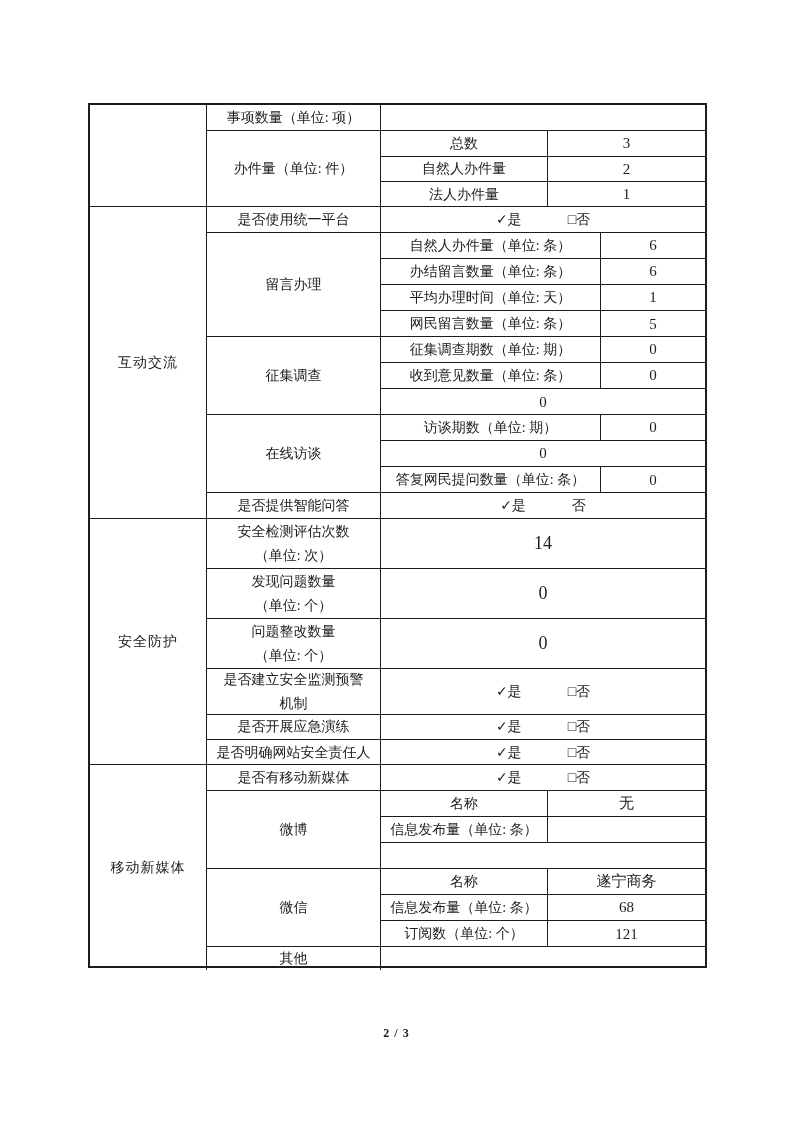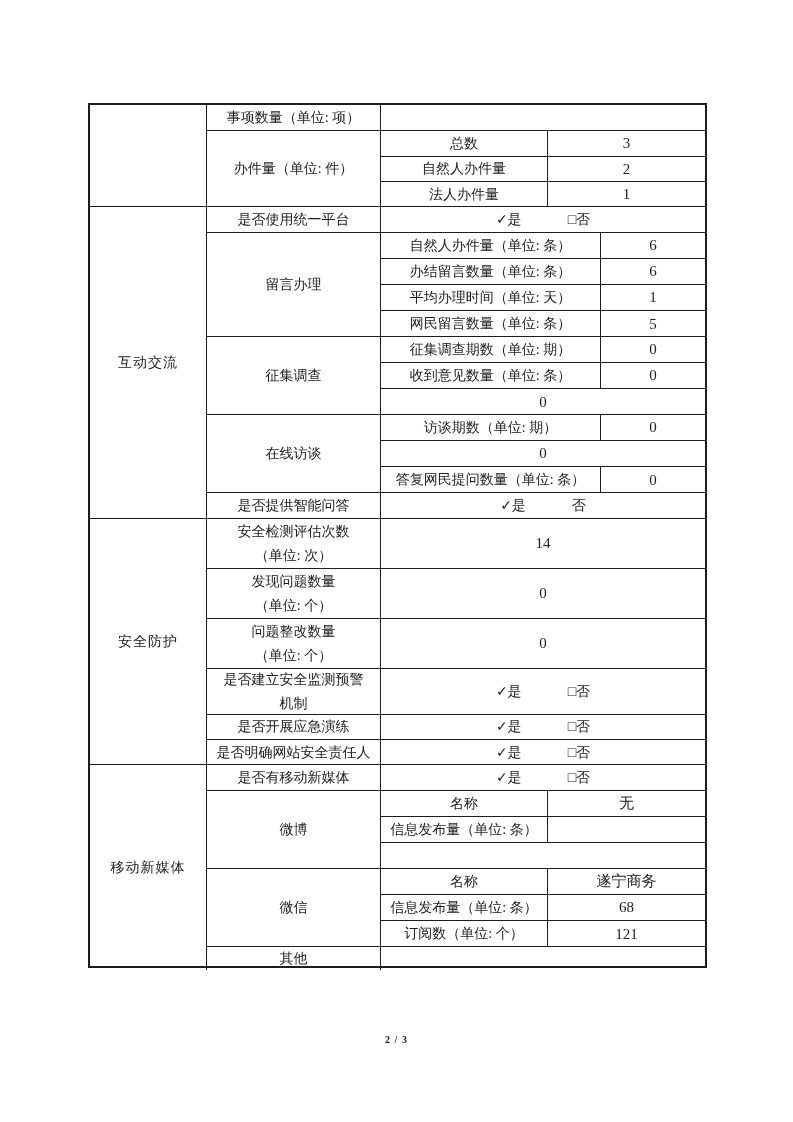--- a/index.html
+++ b/index.html
@@ -31,31 +31,31 @@
   .grows{flex:1;display:flex;flex-direction:column;}
   .srow{display:flex;border-bottom:1px solid #1c1c1c;}
   .srow.last{border-bottom:none;}
   .c3{
     border-right:1px solid #1c1c1c;display:flex;align-items:center;
     justify-content:center;text-align:right;
   }
   .c3.std{width:167px;min-width:167px;}
   .c3.wide{width:220px;min-width:220px;}
   .c4{flex:1;display:flex;align-items:center;justify-content:center;font-size:15px;}
-  .cspan{flex:1;display:flex;align-items:center;justify-content:center;font-size:15px;}
+  .cspan{flex:1;display:flex;align-items:center;justify-content:center;font-size:18px;}
   .yn{flex:1;display:flex;align-items:center;justify-content:center;gap:46px;font-size:14px;}
   .yn span{white-space:nowrap;}
   .h26{height:26px;min-height:26px;}
   .h25{height:25px;min-height:25px;}
   .h23{height:23px;min-height:23px;}
   .h50{height:50px;min-height:50px;}
   .h46{height:46px;min-height:46px;}
   .footer{
     position:absolute;left:0;top:1026px;width:793px;text-align:center;
-    font-weight:bold;font-size:10px;letter-spacing:1px;margin-top:8px;
+    font-weight:bold;font-size:12px;letter-spacing:1px;
   }
 </style>
 </head>
 <body>
 
 <div class="tbl">
 
   <div class="sec" style="height:102px;">
     <div class="col1"></div>
     <div class="secbody">

